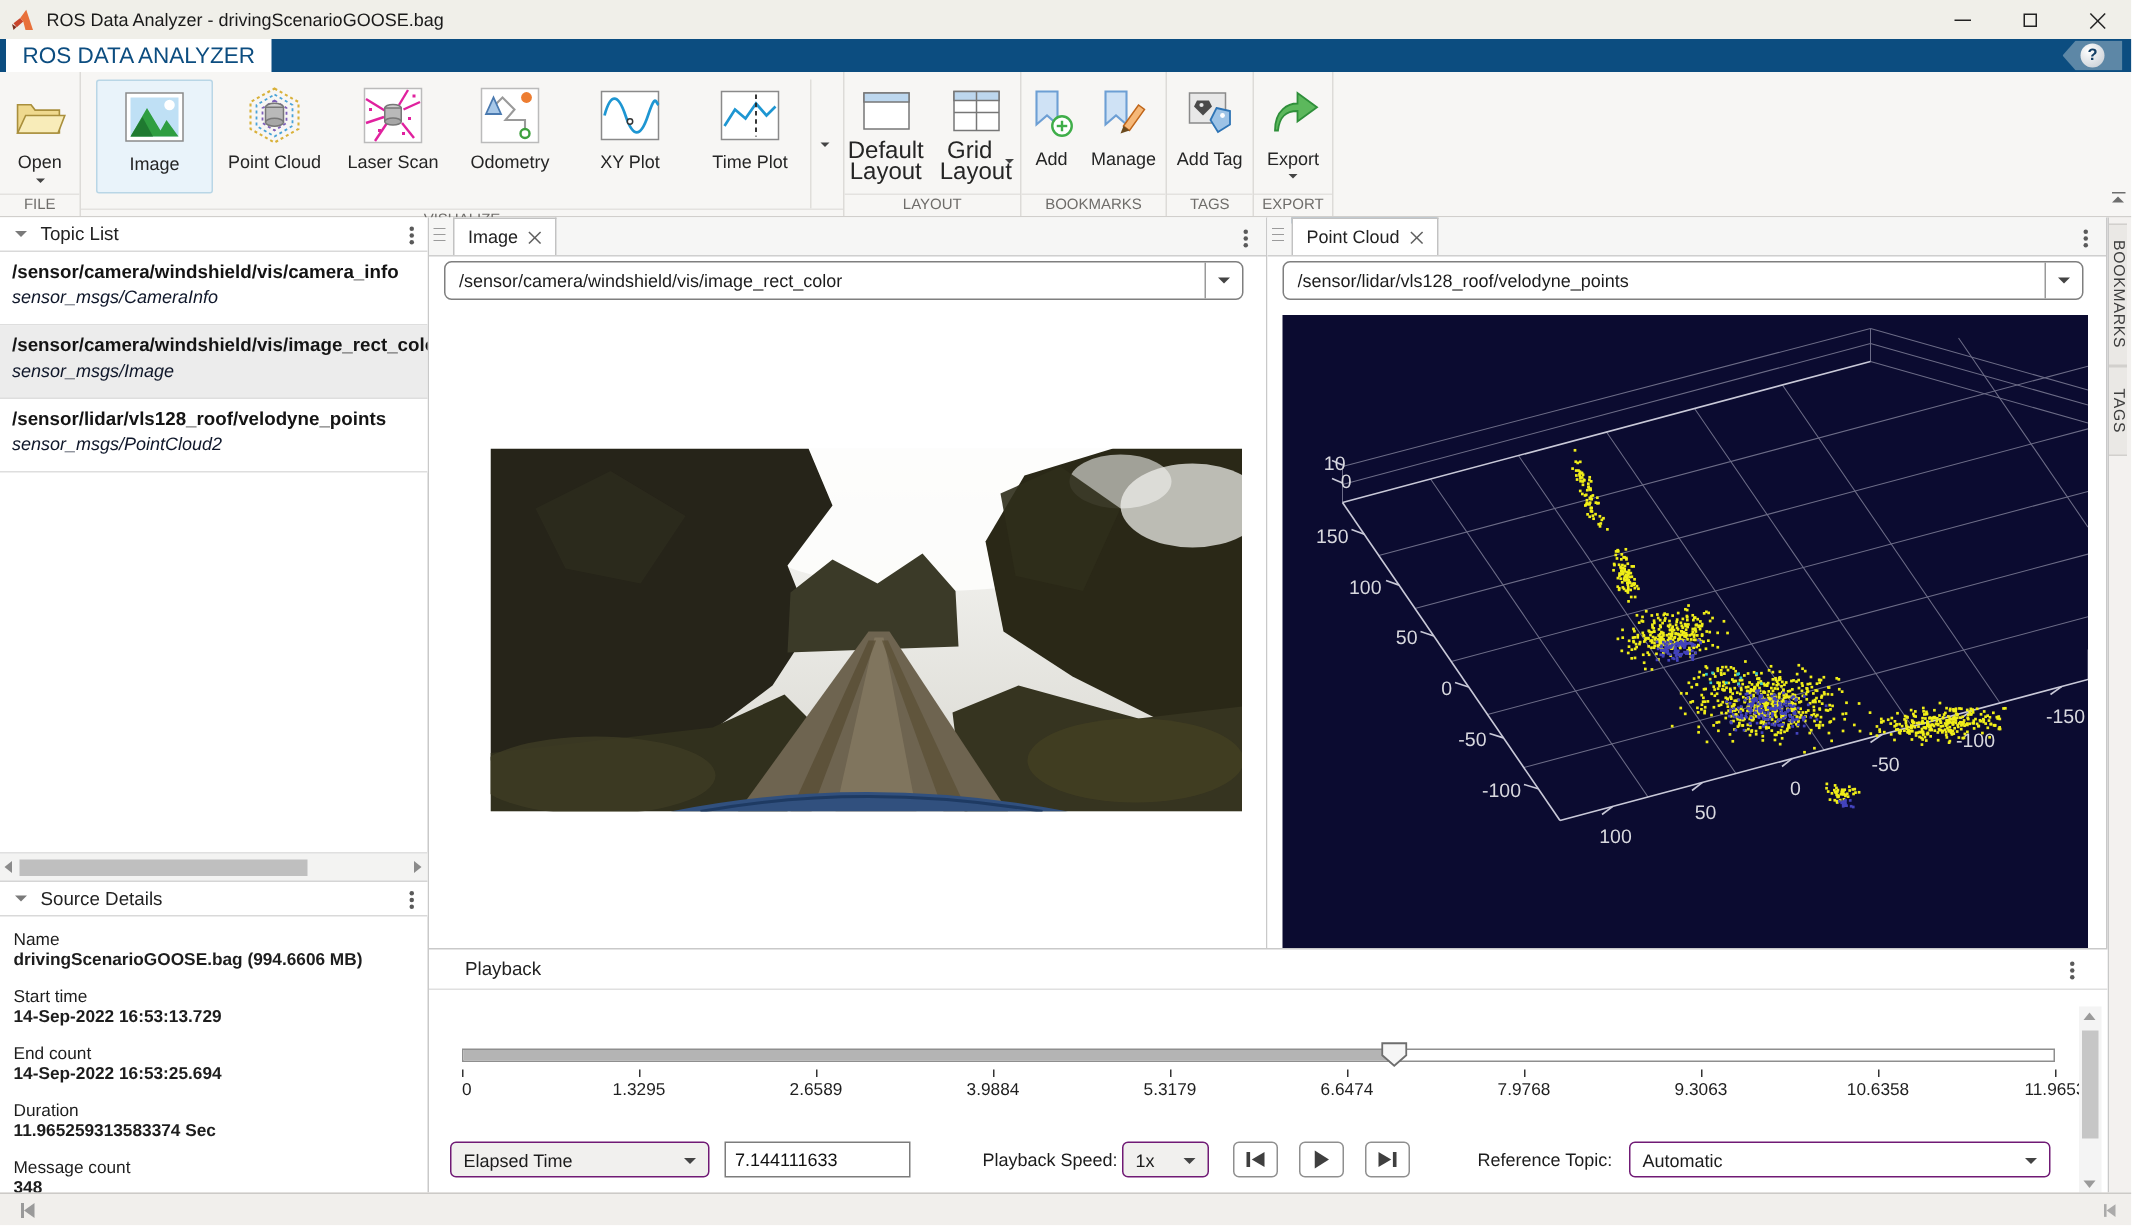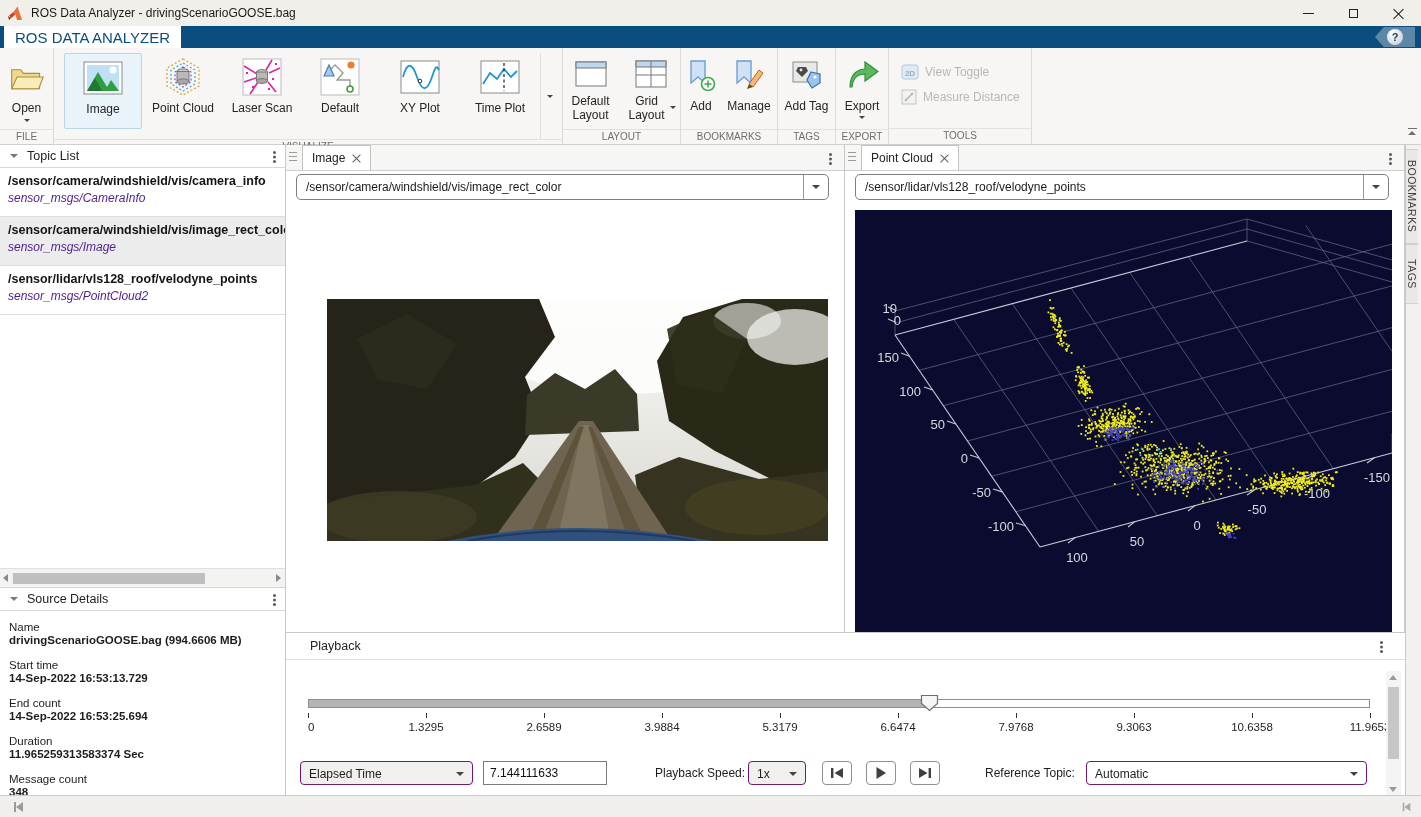--- a/index.html
+++ b/index.html
@@ -24,41 +24,41 @@
   .help-tag { position:absolute; right:6px; top:1px; width:40px; height:20px; background:#5d87a6; clip-path:polygon(22% 0,100% 0,100% 100%,22% 100%,0 50%); display:flex; align-items:center; justify-content:center; }
   .help-circle { width:16px; height:16px; border-radius:50%; background:radial-gradient(circle at 35% 30%, #ffffff, #c3c9d0); color:#143f66; font-size:11px; font-weight:bold; display:flex; align-items:center; justify-content:center; }
 
   
   .toolstrip { position:absolute; left:0; top:48px; width:1421px; height:97px; background:#f7f6f4; border-bottom:1px solid #d1cfcc; display:flex; }
   .ts-section { position:relative; height:96px; border-right:1px solid #dddbd8; display:flex; flex-direction:column; }
   .ts-body { flex:1; display:flex; align-items:flex-start; padding-top:5px; }
   .ts-label { height:16px; font-size:10px; color:#6f6d6a; text-align:center; line-height:14px; border-top:1px solid #e4e2df; }
   .ts-btn { display:flex; flex-direction:column; align-items:center; justify-content:flex-start; padding-top:3px; height:76px; }
   .ts-btn .cap { font-size:12px; color:#252525; margin-top:3px; white-space:nowrap; }
-  .ts-btn .cap2 { font-size:12px; color:#252525; text-align:center; line-height:14px; margin-top:2px; }
+  .ts-btn .cap2 { font-size:16px; color:#252525; text-align:center; line-height:14px; margin-top:2px; }
   .big-ic { width:42px; height:42px; display:flex; align-items:center; justify-content:center; }
   .sel-btn { background:#e9f3fa; border:1px solid #b9d6e6; border-radius:2px; }
   .caret-down { width:0; height:0; border-left:4px solid transparent; border-right:4px solid transparent; border-top:4px solid #444; }
   .caret-sm { width:0; height:0; border-left:3.5px solid transparent; border-right:3.5px solid transparent; border-top:3.5px solid #444; display:inline-block; }
   .gallery-arrow { width:18px; height:86px; border-left:1px solid #e0deda; display:flex; align-items:center; justify-content:center; }
   .tools-row { display:flex; align-items:center; gap:6px; height:22px; margin:3px 0 0 12px; }
   .tools-row .tcap { font-size:12px; color:#b9b7b4; white-space:nowrap; }
 
   
   .pane-hdr { height:23px; background:#ffffff; border-bottom:1px solid #d9d9d9; display:flex; align-items:center; position:relative; }
   .tri-down { width:0; height:0; border-left:4px solid transparent; border-right:4px solid transparent; border-top:4px solid #7a7a7a; margin-left:10px; }
   .pane-hdr .ptitle { font-size:12.5px; color:#222; margin-left:9px; }
   .vdots { position:absolute; width:3px; height:3px; border-radius:50%; background:#5a5a5a; box-shadow:0 4.5px 0 #5a5a5a, 0 9px 0 #5a5a5a; }
 
   
   .left-panel { position:absolute; left:0; top:145px; width:286px; height:650px; background:#ffffff; border-right:1px solid #c9c9c9; }
   .topic-item { height:49px; border-bottom:1px solid #dedede; padding:6px 0 0 8px; overflow:hidden; background:#fff; }
   .topic-item.sel { background:#ececec; }
   .topic-name { font-size:12.5px; font-weight:bold; color:#141414; white-space:nowrap; }
-  .topic-type { font-size:12px; font-style:italic; color:#4c1d95; margin-top:3px; white-space:nowrap; }
+  .topic-type { font-size:12px; font-style:italic; color:#0f172a; margin-top:3px; white-space:nowrap; }
   .hscroll { position:absolute; left:0; top:423px; width:285px; height:20px; background:#f3f3f2; border-top:1px solid #e0e0e0; border-bottom:1px solid #d5d5d5; }
   .hs-left { position:absolute; left:3px; top:5px; width:0; height:0; border-top:4.5px solid transparent; border-bottom:4.5px solid transparent; border-right:5px solid #8b8b8b; }
   .hs-right { position:absolute; right:4px; top:5px; width:0; height:0; border-top:4.5px solid transparent; border-bottom:4.5px solid transparent; border-left:5px solid #8b8b8b; }
   .hs-thumb { position:absolute; left:13px; top:4px; width:192px; height:11px; background:#bfbfbf; }
   .src-hdr-wrap { position:absolute; left:0; top:443px; width:285px; }
   .src-fields { position:absolute; left:0; top:466px; width:285px; padding:10px 0 0 9px; }
   .src-field { margin-bottom:13px; }
   .src-label { font-size:11.5px; color:#1d1d1d; }
   .src-value { font-size:11.5px; font-weight:bold; color:#1d1d1d; margin-top:1px; }
 
@@ -230,21 +230,21 @@
         <div class="ts-btn" style="width:80px;">
           <div class="big-ic">
             <svg width="40" height="38" viewBox="0 0 40 38">
               <rect x="1" y="1" width="38" height="36" fill="#ffffff" stroke="#bbb"></rect>
               <polyline points="8,14 15,7 23,15 17,22 30,22 30,31" fill="none" stroke="#9a9a9a" stroke-width="1.4"></polyline>
               <polygon points="4,18 9,7 14,18" fill="#a8c8e8" stroke="#4a7ab0" stroke-width="1.2"></polygon>
               <circle cx="31" cy="7" r="3.6" fill="#ed7d31"></circle>
               <circle cx="30" cy="31" r="3" fill="#ffffff" stroke="#3ea03e" stroke-width="1.6"></circle>
             </svg>
           </div>
-          <span class="cap">Default</span>
+          <span class="cap">Odometry</span>
         </div>
         <div class="ts-btn" style="width:80px;">
           <div class="big-ic">
             <svg width="40" height="34" viewBox="0 0 40 34">
               <rect x="1" y="1" width="38" height="32" fill="#ffffff" stroke="#8a8a8a"></rect>
               <path d="M3,17 C7,2 12,2 17,17 S27,32 32,17 S37,8 39,10" fill="none" stroke="#1e96d2" stroke-width="1.8"></path>
               <circle cx="20" cy="21" r="1.8" fill="#ffffff" stroke="#333"></circle>
             </svg>
           </div>
           <span class="cap">XY Plot</span>
@@ -348,41 +348,20 @@
               <path d="M6,28 C6,14 15,10 21,10 L21,3 L34,12.5 L21,22 L21,15 C13,15 9,19 8,28 Z" fill="#5cb85c" stroke="#2f8f3a" stroke-width="1.2"></path>
             </svg>
           </div>
           <span class="cap">Export</span>
           <div class="caret-sm" style="margin-top:3px;"></div>
         </div>
       </div>
       <div class="ts-label">EXPORT</div>
     </div>
 
-    <div class="ts-section" style="width:143px;">
-      <div style="flex:1; display:flex; flex-direction:column; padding-top:10px;">
-        <div class="tools-row">
-          <svg width="18" height="16" viewBox="0 0 18 16">
-            <rect x="1" y="1" width="16" height="14" rx="2" fill="#dfeaf4" stroke="#b3c8da"></rect>
-            <text x="9" y="11.5" font-size="8" font-weight="bold" fill="#8fafc9" text-anchor="middle" font-family="Liberation Sans,sans-serif">2D</text>
-          </svg>
-          <span class="tcap">View Toggle</span>
-        </div>
-        <div class="tools-row">
-          <svg width="16" height="16" viewBox="0 0 16 16">
-            <rect x="1" y="1" width="14" height="14" fill="#f2f2f2" stroke="#c4c4c4"></rect>
-            <line x1="4" y1="12" x2="12" y2="4" stroke="#b2b2b2" stroke-width="1.4"></line>
-            <polygon points="12,4 9.5,4.5 11.5,6.5" fill="#b2b2b2"></polygon>
-            <polygon points="4,12 6.5,11.5 4.5,9.5" fill="#b2b2b2"></polygon>
-          </svg>
-          <span class="tcap">Measure Distance</span>
-        </div>
-      </div>
-      <div class="ts-label">TOOLS</div>
-    </div>
     <div style="flex:1;"></div>
   </div>
 
   <div class="left-panel">
     <div class="pane-hdr">
       <div class="tri-down"></div>
       <span class="ptitle">Topic List</span>
       <div class="vdots" style="right:9px; top:6px;"></div>
     </div>
     <div class="topic-item">

